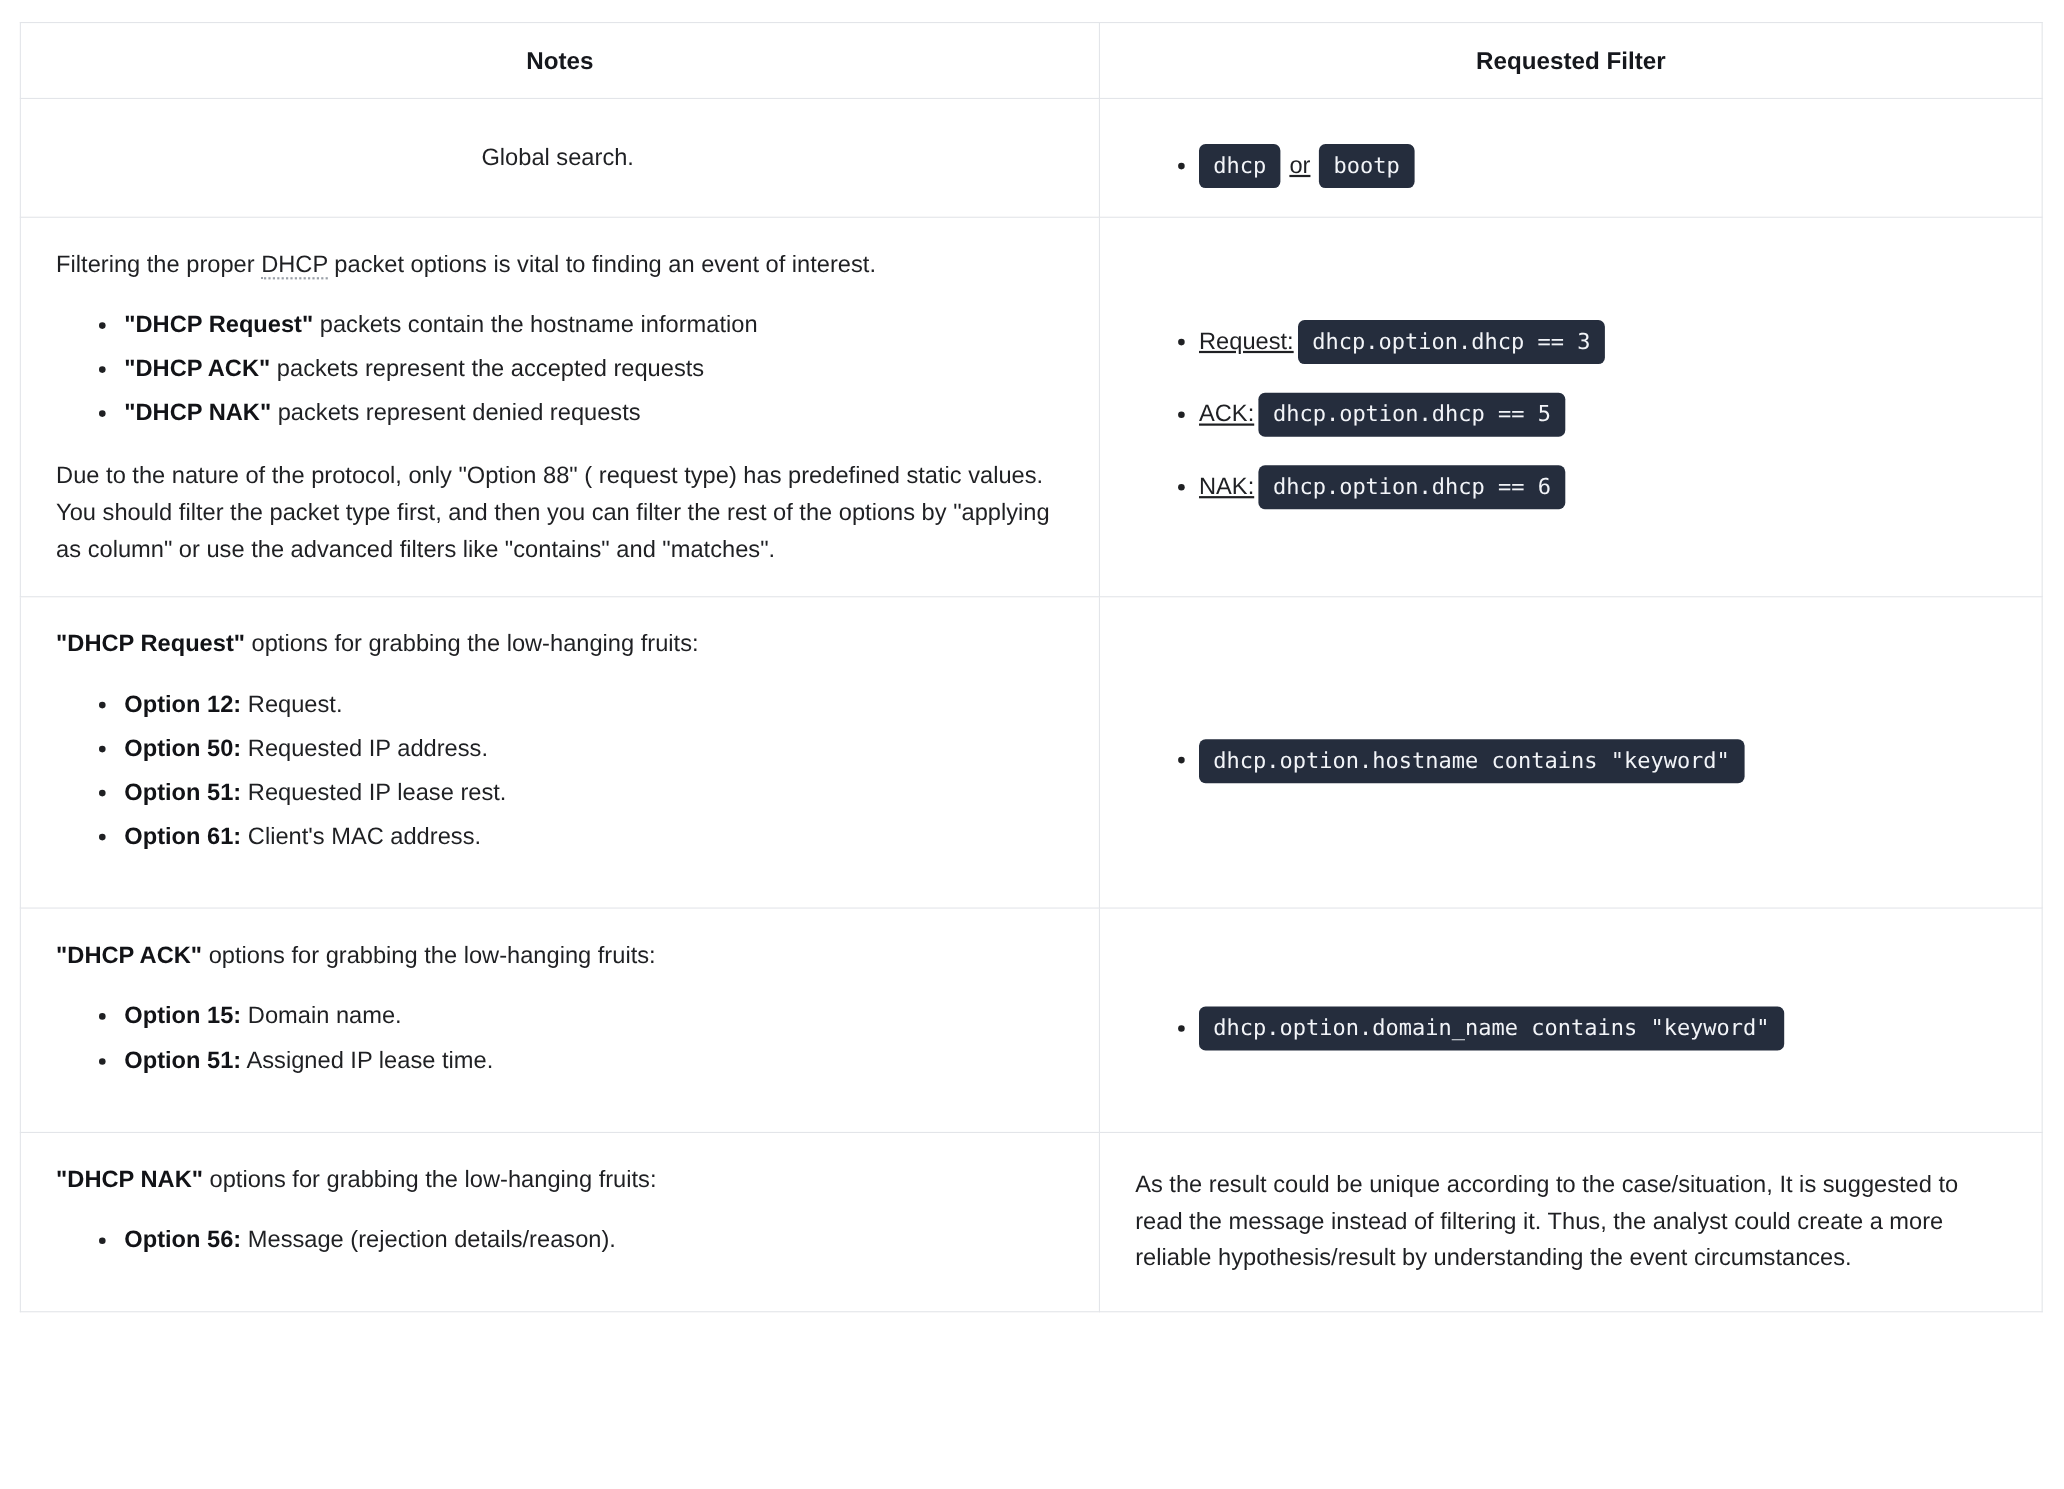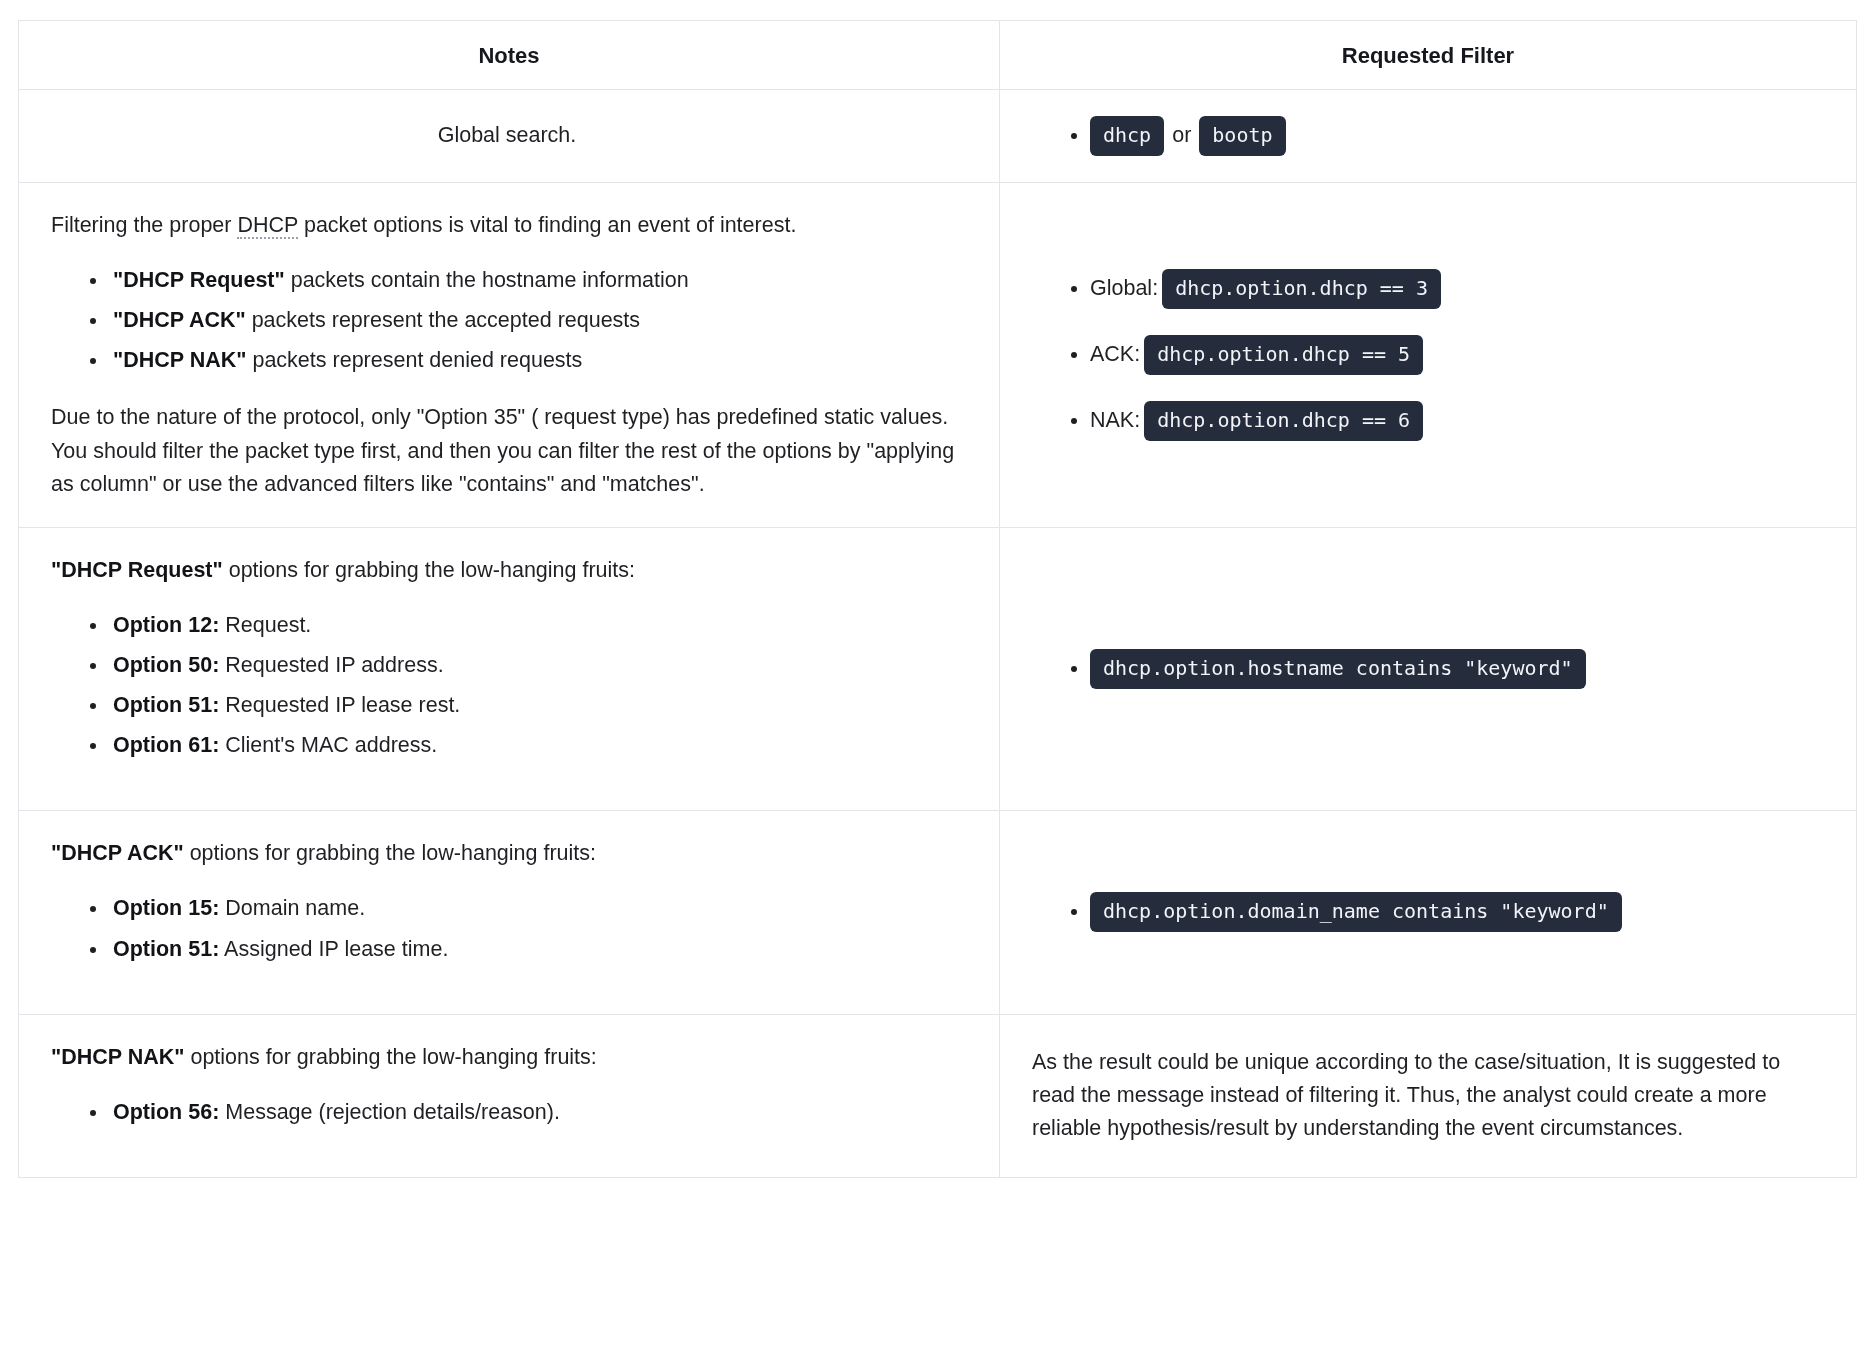--- a/index.html
+++ b/index.html
@@ -71,22 +71,23 @@
     padding-left: 4px;
   }
   ul.bullets li:last-child { margin-bottom: 0; }
 
   ul.filter-list {
     margin: 0;
     padding-left: 38px;
     list-style: disc;
   }
   ul.filter-list > li {
-    margin: 0 0 26px 0;
+    margin: 15px 0 26px 0;
     line-height: 1.2;
+    text-decoration: underline;
   }
   ul.filter-list > li:last-child { margin-bottom: 0; }
 
   .lead { font-weight: bold; color: #121317; }
 
   abbr.dotted {
     text-decoration: none;
     border-bottom: 2px dotted #9aa0a8;
     cursor: help;
   }
@@ -144,25 +145,25 @@
       </tr>
 
       <tr>
         <td class="body-cell">
           <p class="para"><span>Filtering the proper </span><abbr class="dotted">DHCP</abbr><span> packet options is vital to finding an event of interest.</span></p>
           <ul class="bullets">
             <li><span class="lead">"DHCP Request"</span><span> packets contain the hostname information</span></li>
             <li><span class="lead">"DHCP ACK"</span><span> packets represent the accepted requests</span></li>
             <li><span class="lead">"DHCP NAK"</span><span> packets represent denied requests</span></li>
           </ul>
-          <p class="para">Due to the nature of the protocol, only "Option 35" ( request type) has predefined static values. You should filter the packet type first, and then you can filter the rest of the options by "applying as column" or use the advanced filters like "contains" and "matches".</p>
-        </td>
-        <td class="body-cell filter-cell">
-          <ul class="filter-list">
-            <li><span class="chip-label">Global:</span><code class="chip">dhcp.option.dhcp == 3</code></li>
+          <p class="para">Due to the nature of the protocol, only "Option 88" ( request type) has predefined static values. You should filter the packet type first, and then you can filter the rest of the options by "applying as column" or use the advanced filters like "contains" and "matches".</p>
+        </td>
+        <td class="body-cell filter-cell">
+          <ul class="filter-list">
+            <li><span class="chip-label">Request:</span><code class="chip">dhcp.option.dhcp == 3</code></li>
             <li><span class="chip-label">ACK:</span><code class="chip">dhcp.option.dhcp == 5</code></li>
             <li><span class="chip-label">NAK:</span><code class="chip">dhcp.option.dhcp == 6</code></li>
           </ul>
         </td>
       </tr>
 
       <tr>
         <td class="body-cell">
           <p class="para"><span class="lead">"DHCP Request"</span><span> options for grabbing the low-hanging fruits:</span></p>
           <ul class="bullets tight">

